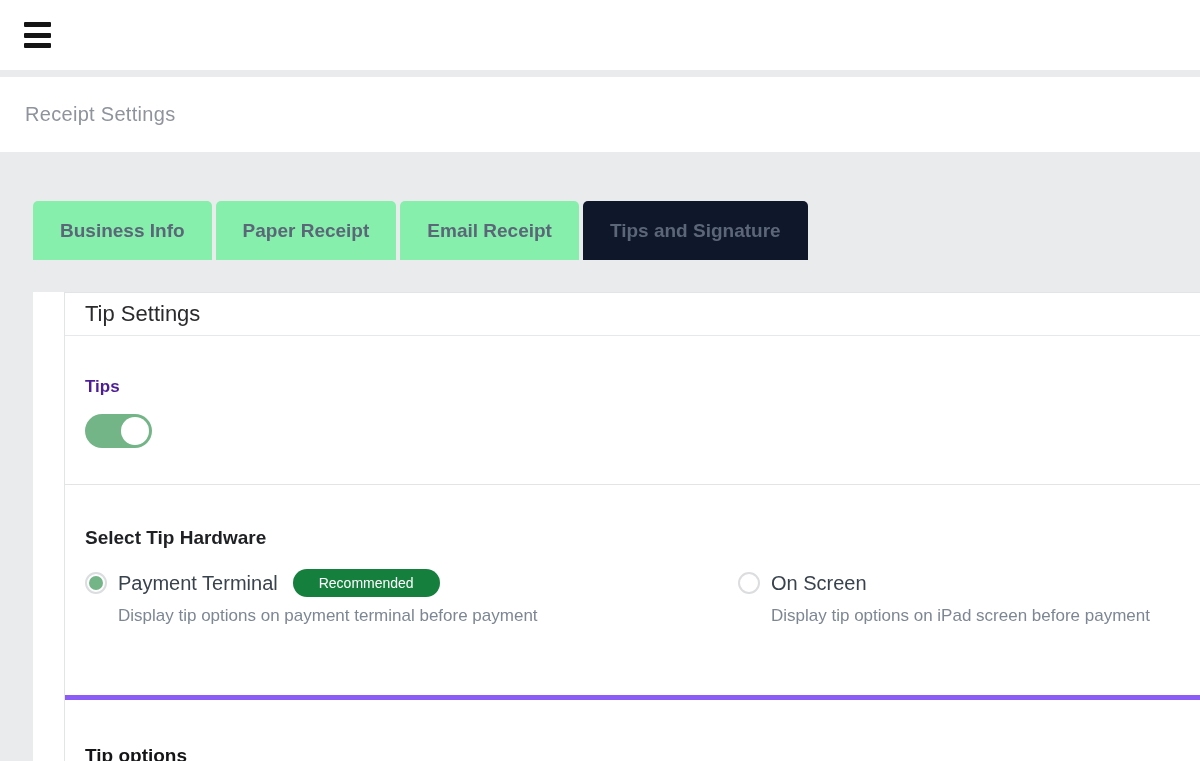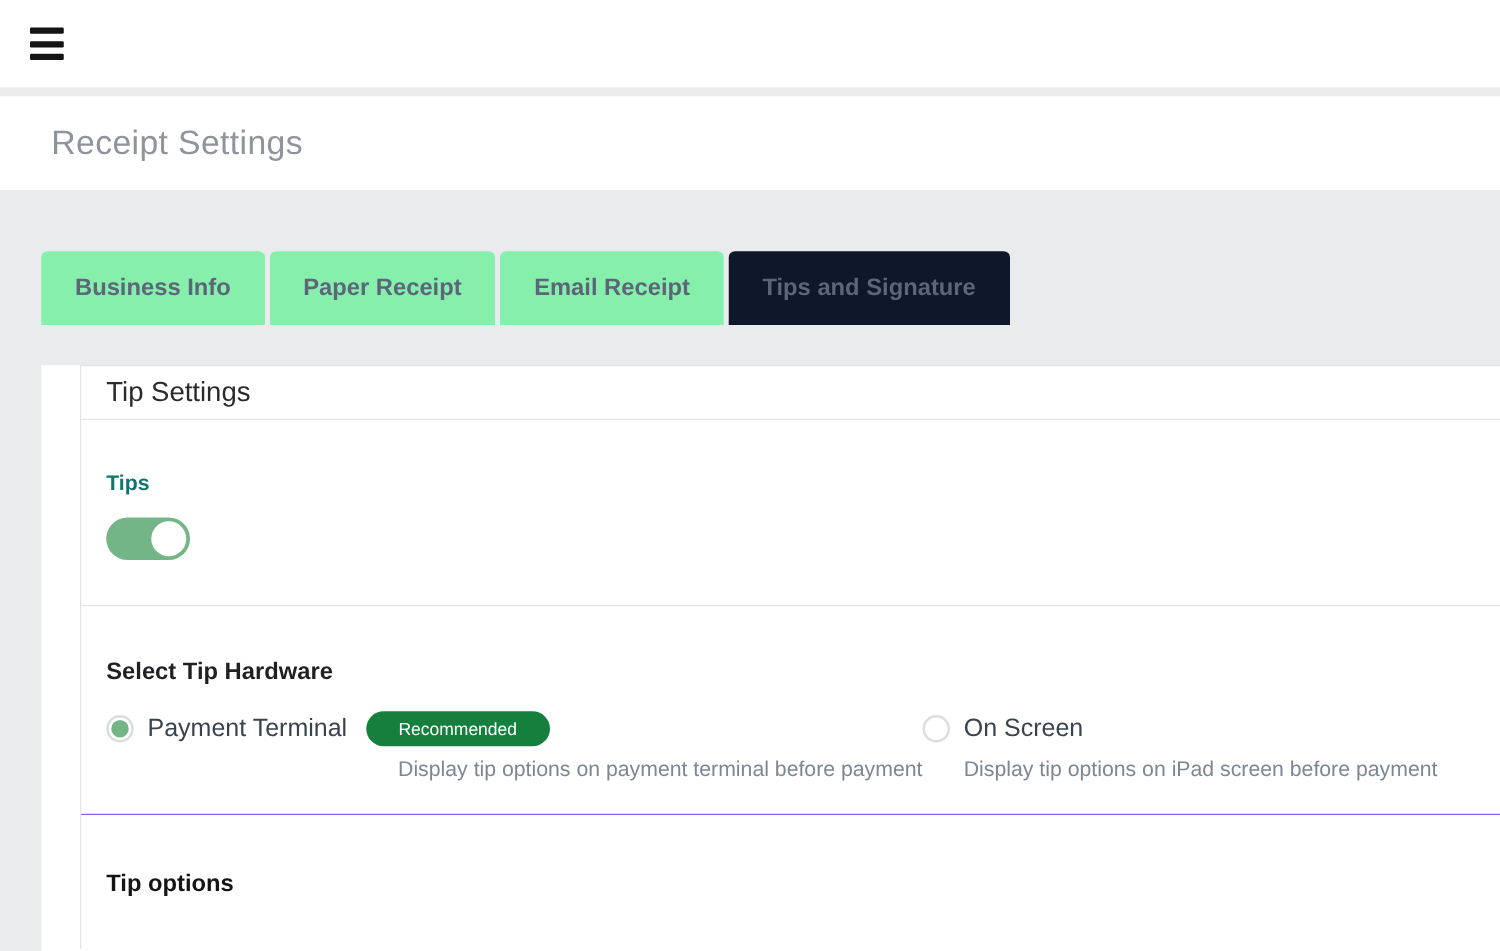--- a/index.html
+++ b/index.html
@@ -13,21 +13,21 @@
 
   
   .topbar { height: 70px; background: #ffffff; display: flex; align-items: center; padding-left: 24px; }
   .hamburger { width: 27px; height: 26px; display: flex; flex-direction: column; justify-content: space-between; cursor: pointer; }
   .hamburger .bar { height: 5px; background: #141414; border-radius: 1px; }
 
   .top-gap { height: 7px; background: #eaebed; }
 
   
   .page-header { height: 75px; background: #ffffff; display: flex; align-items: center; padding-left: 25px; }
-  .page-title { margin: 16px; font-size: 27px; font-weight: 300; color: #8e939c; letter-spacing: 0.3px; }
+  .page-title { margin: 0; font-size: 20px; font-weight: 300; color: #8e939c; letter-spacing: 0.3px; }
 
   
   .main { background: #eaebed; height: 609px; }
 
   
   .tabs { display: flex; gap: 4px; padding: 49px 0 0 33px; }
   .tab {
     height: 59px; line-height: 59px; padding: 0 27px;
     background: #86efac; color: #5b6678;
     font-size: 19px; font-weight: 600;
@@ -44,35 +44,35 @@
     margin: 32px 0 0 31px; width: 1137px;
     border: 1px solid #e2e4e6; border-right: none; border-bottom: none;
     background: #fff;
   }
   .card-header {
     padding: 8px 20px; font-size: 22px; color: #2b2b2d;
     border-bottom: 1px solid #e7e8ea;
   }
 
   .section-tips { padding: 40px 20px 36px; border-bottom: 1px solid #e2e4e6; }
-  .tips-label { font-size: 17px; font-weight: 700; color: #0f766e; line-height: 22px; }
+  .tips-label { font-size: 17px; font-weight: 700; color: #4c1d95; line-height: 22px; }
 
   .toggle {
     margin-top: 16px; width: 67px; height: 34px; border-radius: 17px;
     background: #74b588; position: relative; cursor: pointer;
   }
   .toggle .knob {
     position: absolute; top: 3px; right: 3px; width: 28px; height: 28px;
     background: #ffffff; border-radius: 50%;
   }
 
-  .section-hw { padding: 42px 20px 24px; border-bottom: 1px solid #8b5cf6; }
+  .section-hw { padding: 42px 20px 68px; border-bottom: 5px solid #8b5cf6; }
   .hw-heading { font-size: 19px; font-weight: 700; color: #1f2023; line-height: 22px; margin-bottom: 20px; }
   .hw-row { display: flex; }
-  .hw-col-left { width: 653px; text-align: right; }
+  .hw-col-left { width: 653px; }
   .hw-col-right { flex: 1; }
 
   .option-line { display: flex; align-items: center; cursor: pointer; }
   .radio {
     width: 22px; height: 22px; border-radius: 50%;
     border: 2px solid #dcdddf; background: #fff; position: relative; flex: none;
   }
   .radio.selected::after {
     content: ''; position: absolute; left: 2px; top: 2px; right: 2px; bottom: 2px;
     border-radius: 50%; background: #74b588;

